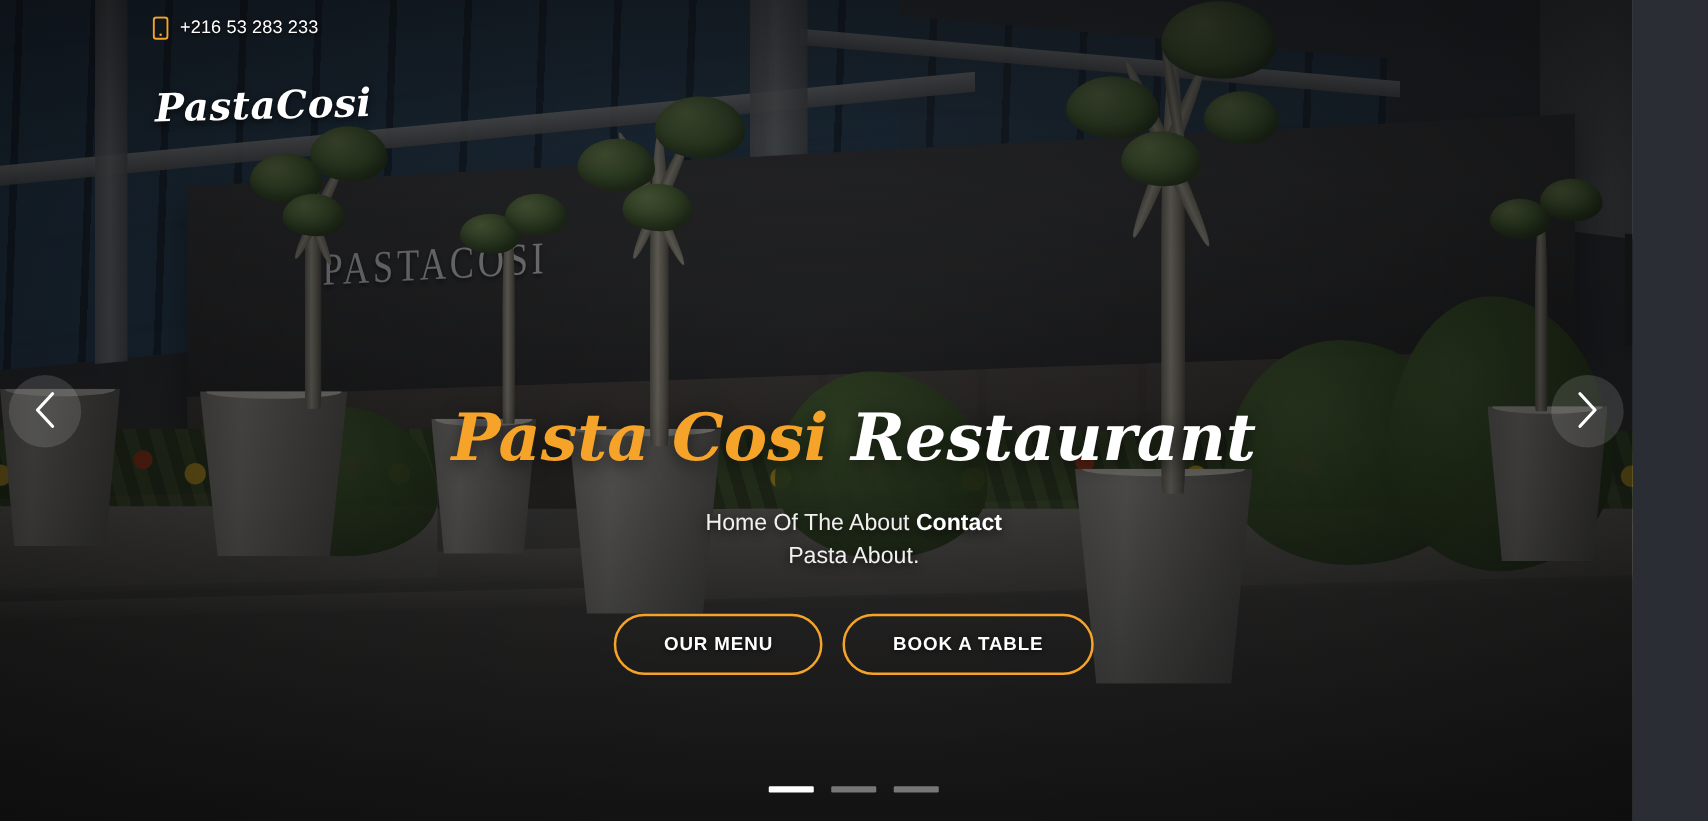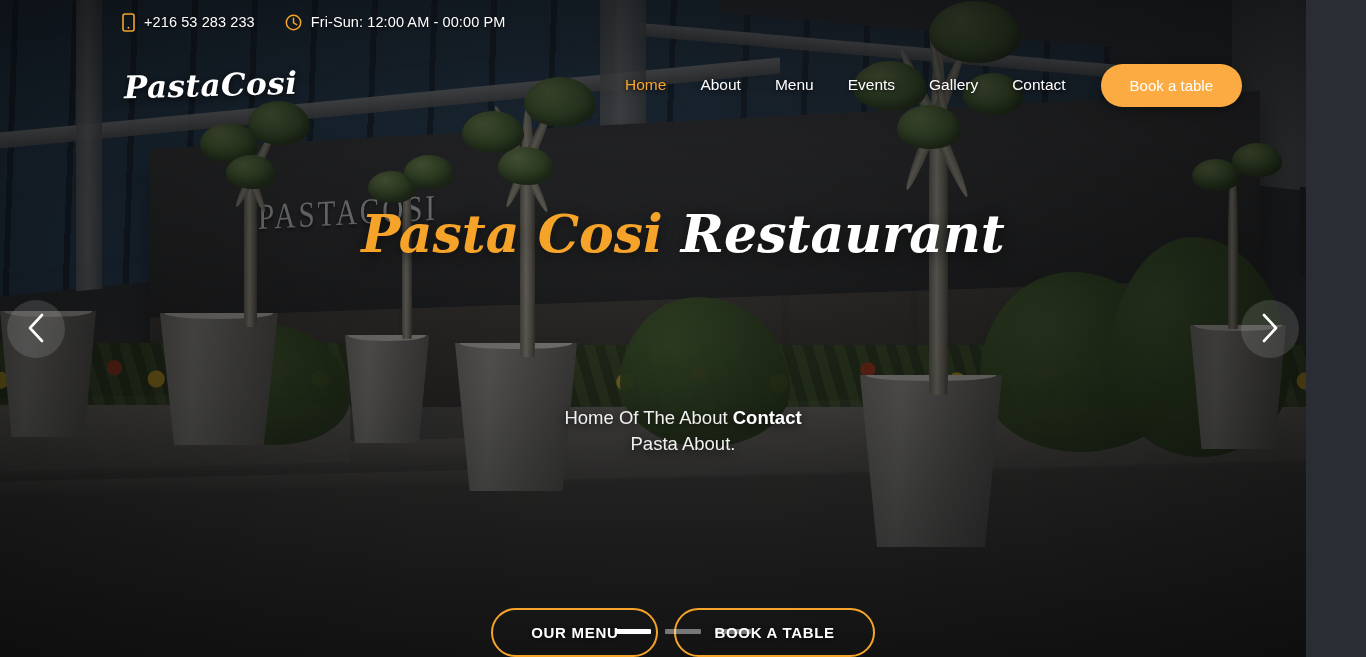--- a/index.html
+++ b/index.html
@@ -241,21 +241,21 @@
     padding:13px 29px;
     border:none; border-radius:26px;
     cursor:pointer; white-space:nowrap;
     box-shadow:0 3px 12px rgba(0,0,0,.3);
   }
 
   
   .hero-content {
     position:absolute; left:0; top:0; width:1366px; height:657px;
     display:flex; flex-direction:column; align-items:center;
-    justify-content:space-between;
+    justify-content:center;
     padding-top:208px;
     z-index:30; pointer-events:none;
   }
   .hero-title {
     font-family:"DejaVu Serif", serif;
     font-style:italic; font-weight:700;
     font-size:52px; line-height:1;
     white-space:nowrap;
     text-shadow:0 3px 14px rgba(0,0,0,.55);
   }
@@ -400,44 +400,26 @@
       <span class="ic">
         <svg width="13" height="19" viewBox="0 0 13 19">
           <rect x="1" y="1" width="11" height="17" rx="2" ry="2" fill="none" stroke="#f6a429" stroke-width="1.6"></rect>
           <circle cx="6.5" cy="14.8" r="1" fill="#f6a429"></circle>
         </svg>
       </span>
       <span class="txt">+216 53 283 233</span>
     </div>
 
 
-    <div class="top-item">
-      <span class="ic">
-        <svg width="17" height="17" viewBox="0 0 17 17">
-          <circle cx="8.5" cy="8.5" r="7.2" fill="none" stroke="#f6a429" stroke-width="1.5"></circle>
-          <path d="M8.5 4.3 V8.8 L11.6 10.6" fill="none" stroke="#f6a429" stroke-width="1.5" stroke-linecap="round"></path>
-        </svg>
-      </span>
-      <span class="txt">Fri-Sun: 12:00 AM - 00:00 PM</span>
-    </div>
 
   </div>
 
   <div class="navbar">
     <div class="brand">PastaCosi</div>
 
-    <div class="nav-right">
-      <span class="nav-link active">Home</span>
-      <span class="nav-link">About</span>
-      <span class="nav-link">Menu</span>
-      <span class="nav-link">Events</span>
-      <span class="nav-link">Gallery</span>
-      <span class="nav-link">Contact</span>
-      <button class="btn-book">Book a table</button>
-    </div>
   </div>
 
   <div class="hero-content">
 
     <div class="hero-title">
       <span class="accent">Pasta Cosi</span><span>&nbsp;</span><span class="plain">Restaurant</span>
     </div>
 
     <div class="hero-sub">
       <span>Home Of The About </span><b>Contact</b><br>

